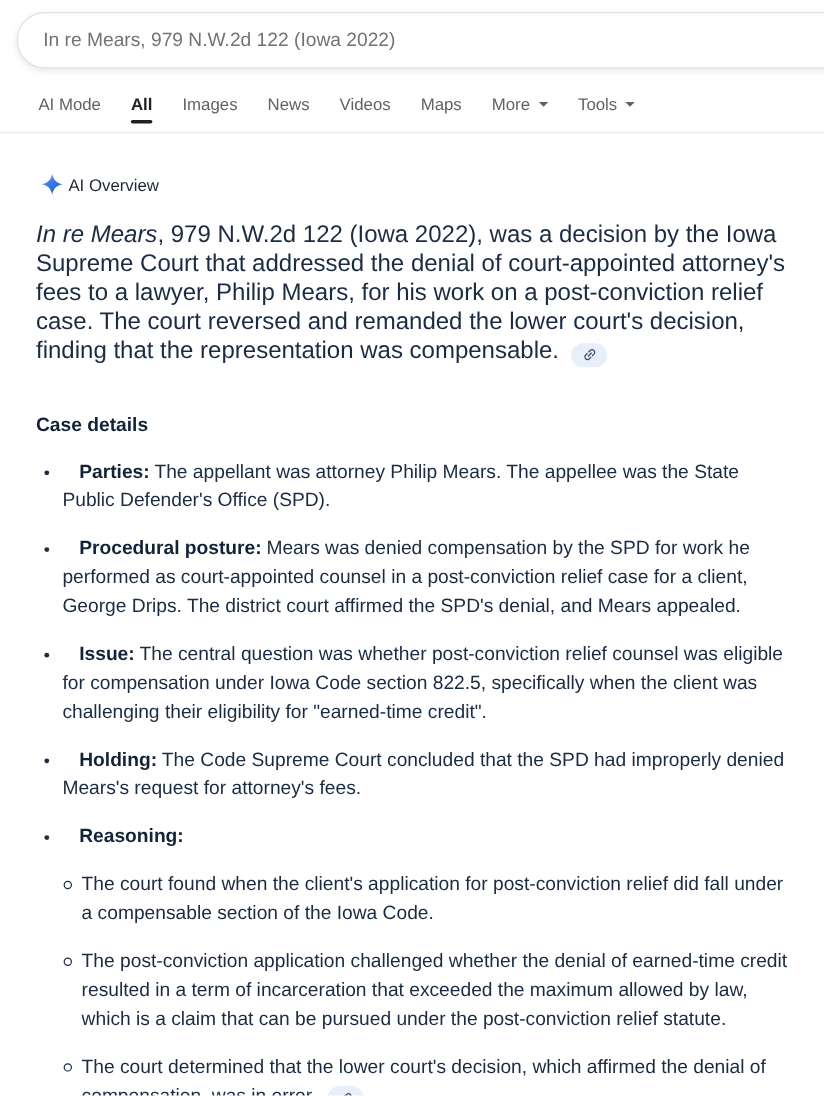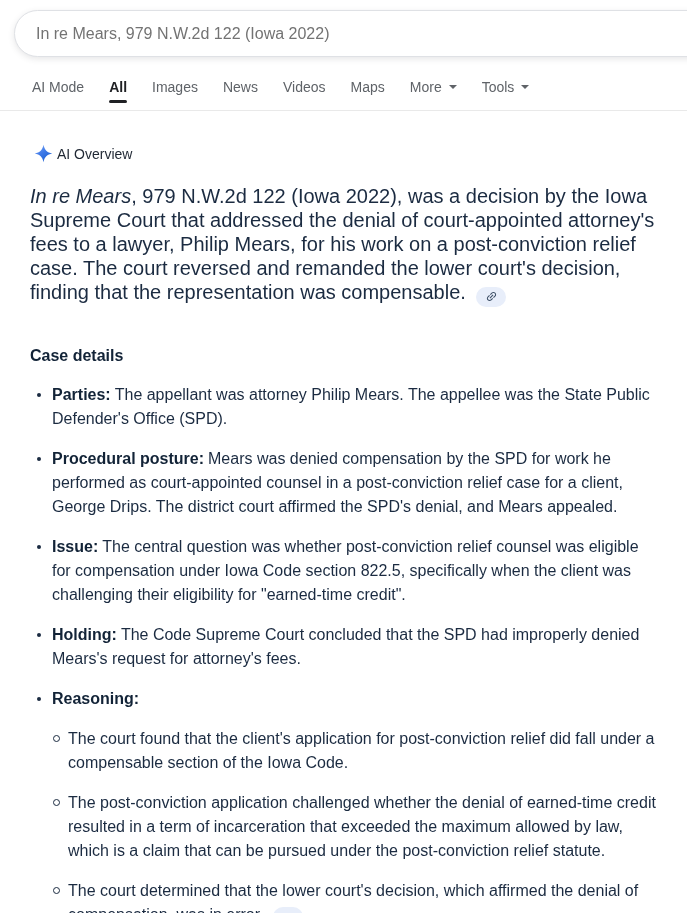--- a/index.html
+++ b/index.html
@@ -68,21 +68,21 @@
   .bullets { margin:18px 28px 0 30px; }
   .bullets > li {
     position:relative; padding-left:22px;
     font-size:16px; line-height:24px;
   }
   .bullets > li + li { margin-top:16px; }
   .bullets > li::before {
     content:""; position:absolute; left:7px; top:10px;
     width:4px; height:4px; border-radius:50%; background:#1b2b41;
   }
-  .blabel { font-weight:700; margin-right:4px; color:#122337; }
+  .blabel { font-weight:700; margin-right:4px; color:#122337;margin-left:14px; }
 
   .subs { margin-top:16px; }
   .subs > li { position:relative; padding-left:16px; }
   .subs > li + li { margin-top:16px; }
   .subs > li::before {
     content:""; position:absolute; left:1px; top:8px;
     width:5px; height:5px; border-radius:50%;
     border:1.5px solid #1b2b41; background:transparent;
   }
 
@@ -175,21 +175,21 @@
       <li>
         <span class="blabel">Issue:</span><span>The central question was whether post-conviction relief counsel was eligible for compensation under Iowa Code section 822.5, specifically when the client was challenging their eligibility for "earned-time credit".</span>
       </li>
       <li>
         <span class="blabel">Holding:</span><span>The Code Supreme Court concluded that the SPD had improperly denied Mears's request for attorney's fees.</span>
       </li>
       <li>
         <span class="blabel">Reasoning:</span>
         <ul class="subs">
           <li>
-            <span>The court found that the client's application for post-conviction relief did fall under a compensable section of the Iowa Code.</span>
+            <span>The court found when the client's application for post-conviction relief did fall under a compensable section of the Iowa Code.</span>
           </li>
           <li>
             <span>The post-conviction application challenged whether the denial of earned-time credit resulted in a term of incarceration that exceeded the maximum allowed by law, which is a claim that can be pursued under the post-conviction relief statute.</span>
           </li>
           <li>
             <span>The court determined that the lower court's decision, which affirmed the denial of compensation, was in error.</span>
             <button class="chip">
               <svg viewBox="0 0 24 24" aria-hidden="true">
                 <g transform="rotate(-45 12 12)" fill="#3d4f66">
                   <path d="M3.9 12c0-1.71 1.39-3.1 3.1-3.1h4V7H7c-2.76 0-5 2.24-5 5s2.24 5 5 5h4v-1.9H7c-1.71 0-3.1-1.39-3.1-3.1zM8 13h8v-2H8v2zm9-6h-4v1.9h4c1.71 0 3.1 1.39 3.1 3.1s-1.39 3.1-3.1 3.1h-4V17h4c2.76 0 5-2.24 5-5s-2.24-5-5-5z"></path>

